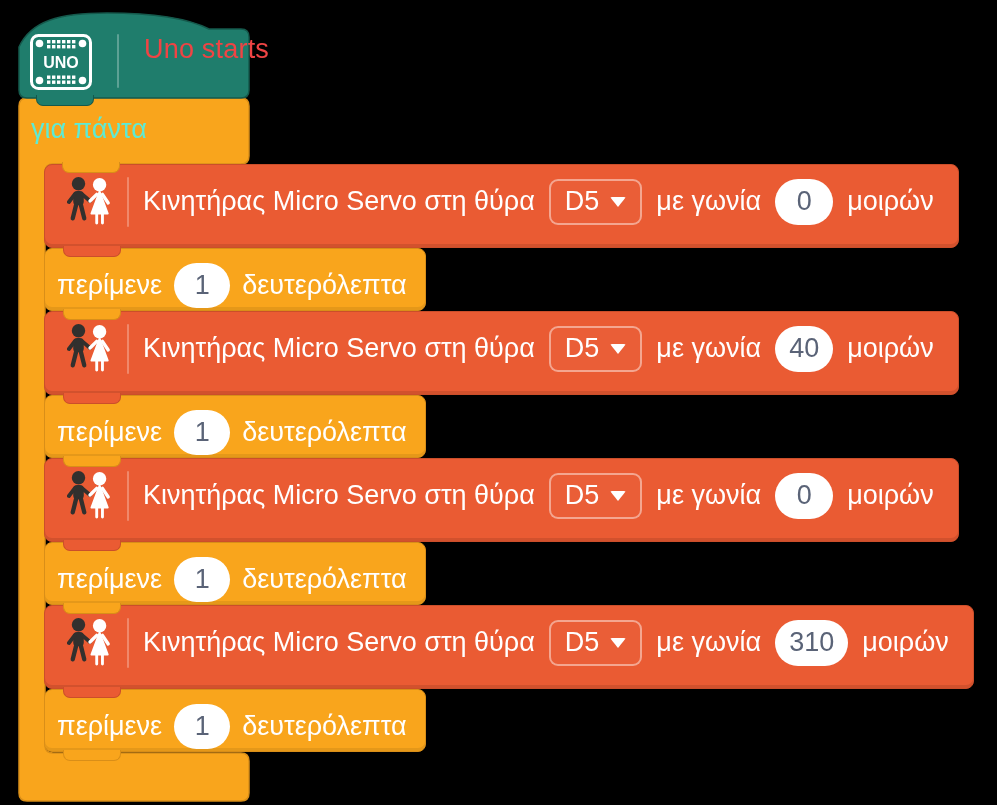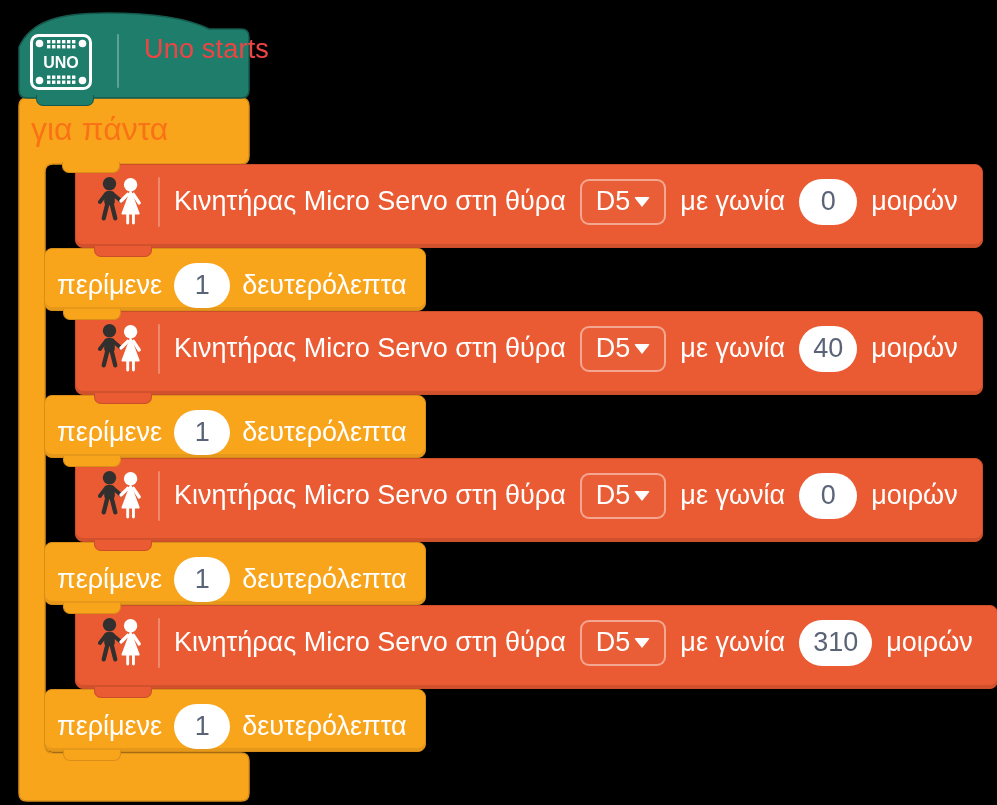--- a/index.html
+++ b/index.html
@@ -16,38 +16,38 @@
   svg.shape{position:absolute;display:block;}
   .hat-path{fill:var(--c-hat);stroke:var(--c-hat_border);stroke-width:1.5;}
   .loop-path{fill:var(--c-loop);stroke:var(--c-loop_border);stroke-width:1.5;}
 
   .hat-content{position:absolute;left:30px;top:34px;height:58px;display:flex;align-items:flex-start;gap:25px;z-index:32;}
   .hat-label{color:#ef4444;font-size:27px;letter-spacing:.2px;}
   .vdiv{width:2px;height:50px;background:rgba(255,255,255,0.28);border-radius:1px;flex:0 0 auto;}
   .vdiv.short{height:54px;}
 
   .loop-label{position:absolute;left:31px;top:97px;height:64px;display:flex;align-items:center;
-    color:#f97316;font-size:32px;z-index:6;}
+    color:#5eead4;font-size:27px;z-index:6;}
 
   .block{position:absolute;left:44px;display:inline-flex;align-items:center;
     color:#fff;font-size:27px;white-space:nowrap;border-radius:8px;}
   .block .blk-text{flex:0 0 auto;}
   .servo{height:84px;background:var(--c-servo);border:1px solid var(--c-servo_border);
-    padding:0 24px 9px 22px;column-gap:14px;box-shadow:inset 0 -3px 0 rgba(0,0,0,0.10);margin-left:31px;}
+    padding:0 24px 9px 22px;column-gap:14px;box-shadow:inset 0 -3px 0 rgba(0,0,0,0.10);}
   .waitb{height:63px;background:var(--c-loop);border:1px solid var(--c-loop_border);
     padding:12px 18px 0 12px;column-gap:12px;box-shadow:inset 0 -3px 0 rgba(0,0,0,0.08);}
 
   .bump{position:absolute;border-radius:0 0 7px 7px;width:58px;height:11px;}
   .bump.inblock{left:18px;bottom:-10px;}
   .bump-servo{background:var(--c-servo);border:1px solid var(--c-servo_border);border-top:none;}
   .bump-loop{background:var(--c-loop);border:1px solid var(--c-loop_border);border-top:none;}
   .bump-hat{position:absolute;left:36px;top:95px;background:var(--c-hat);border:1px solid var(--c-hat_border);border-top:none;z-index:31;}
   .header-bump{position:absolute;left:62px;top:162px;z-index:25;background:var(--c-loop);border:1px solid var(--c-loop_border);border-top:none;}
 
-  .dropdown{display:flex;align-items:center;gap:4px;height:46px;padding:0 14px;
+  .dropdown{display:flex;align-items:center;gap:11px;height:46px;padding:0 14px;
     border:2px solid rgba(255,255,255,0.45);border-radius:9px;background:rgba(255,255,255,0.02);flex:0 0 auto;cursor:pointer;}
   .caret{width:0;height:0;border-left:8px solid transparent;border-right:8px solid transparent;
     border-top:10px solid #fff;border-radius:2px;}
 
   .oval{display:flex;align-items:center;justify-content:center;height:46px;min-width:58px;
     padding:0 14px;background:#fff;border-radius:23px;color:var(--c-input_text);flex:0 0 auto;cursor:text;}
   .waitb .oval{height:45px;min-width:56px;}
 
   .fig-icon{flex:0 0 auto;}
 </style>

